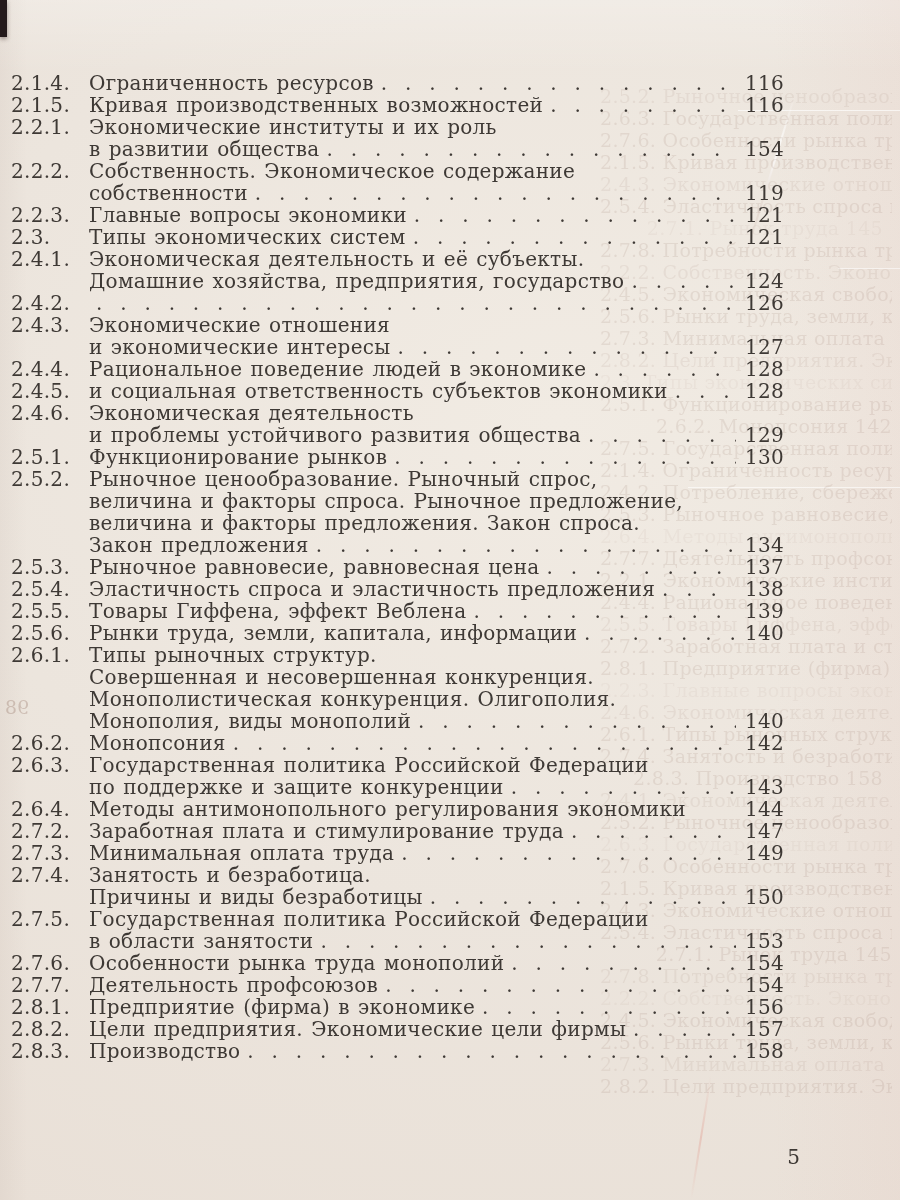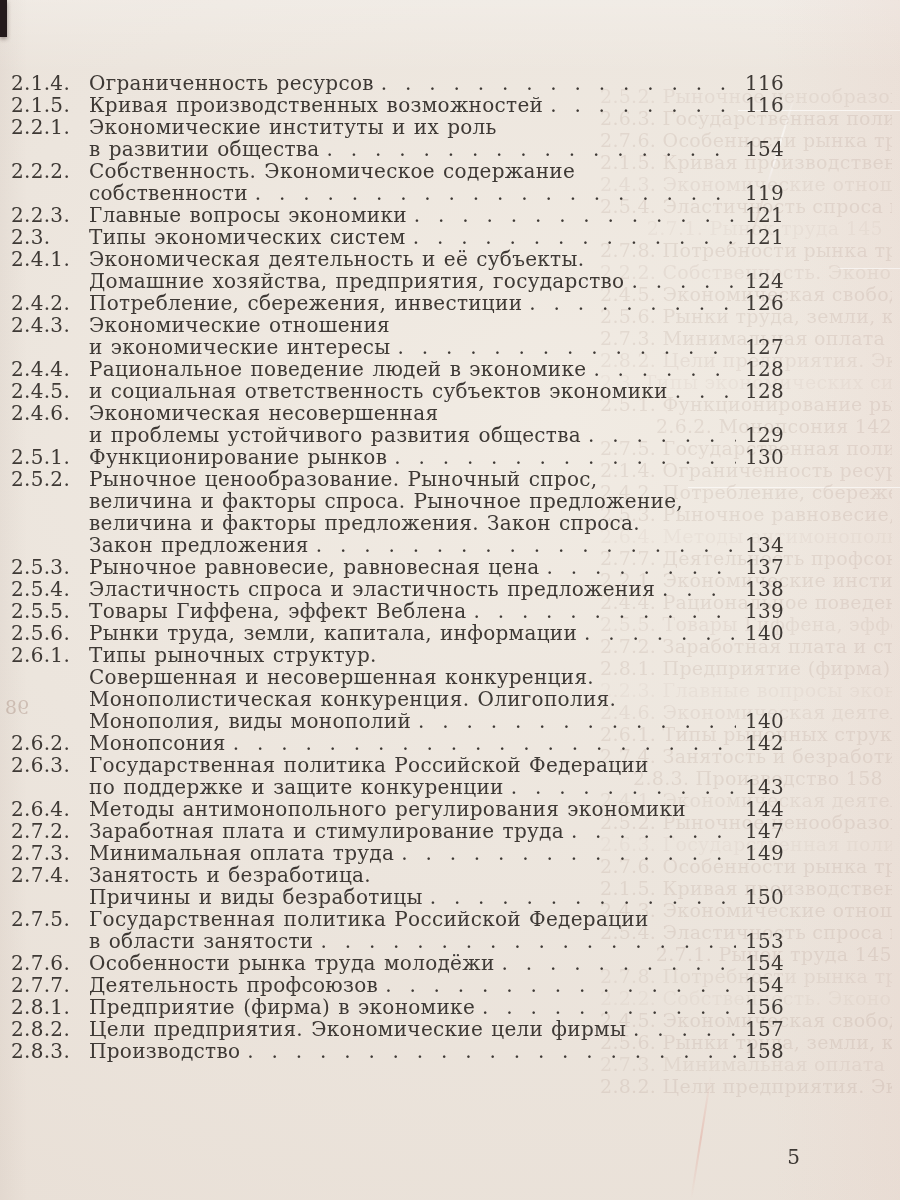--- a/index.html
+++ b/index.html
@@ -199,21 +199,20 @@
             <span class="txt">Домашние хозяйства, предприятия, государство</span>
             <span class="leader dots"></span>
             <span class="pg">124</span>
           </div>
         </div>
       </div>
       <div class="entry">
         <span class="num">2.4.2.</span>
         <div class="tl">
           <div class="line">
-            <span class="txt">Потребление, сбережения, инвестиции</span>
             <span class="leader dots"></span>
             <span class="pg">126</span>
           </div>
         </div>
       </div>
       <div class="entry">
         <span class="num">2.4.3.</span>
         <div class="tl">
           <div class="line">
             <span class="txt">Экономические отношения</span>
@@ -242,21 +241,21 @@
             <span class="txt">и социальная ответственность субъектов экономики</span>
             <span class="leader dots"></span>
             <span class="pg">128</span>
           </div>
         </div>
       </div>
       <div class="entry">
         <span class="num">2.4.6.</span>
         <div class="tl">
           <div class="line">
-            <span class="txt">Экономическая несовершенная</span>
+            <span class="txt">Экономическая деятельность</span>
           </div>
           <div class="line">
             <span class="txt">и проблемы устойчивого развития общества</span>
             <span class="leader dots"></span>
             <span class="pg">129</span>
           </div>
         </div>
       </div>
       <div class="entry">
         <span class="num">2.5.1.</span>
@@ -422,21 +421,21 @@
             <span class="txt">в области занятости</span>
             <span class="leader dots"></span>
             <span class="pg">153</span>
           </div>
         </div>
       </div>
       <div class="entry">
         <span class="num">2.7.6.</span>
         <div class="tl">
           <div class="line">
-            <span class="txt">Особенности рынка труда молодёжи</span>
+            <span class="txt">Особенности рынка труда монополий</span>
             <span class="leader dots"></span>
             <span class="pg">154</span>
           </div>
         </div>
       </div>
       <div class="entry">
         <span class="num">2.7.7.</span>
         <div class="tl">
           <div class="line">
             <span class="txt">Деятельность профсоюзов</span>

